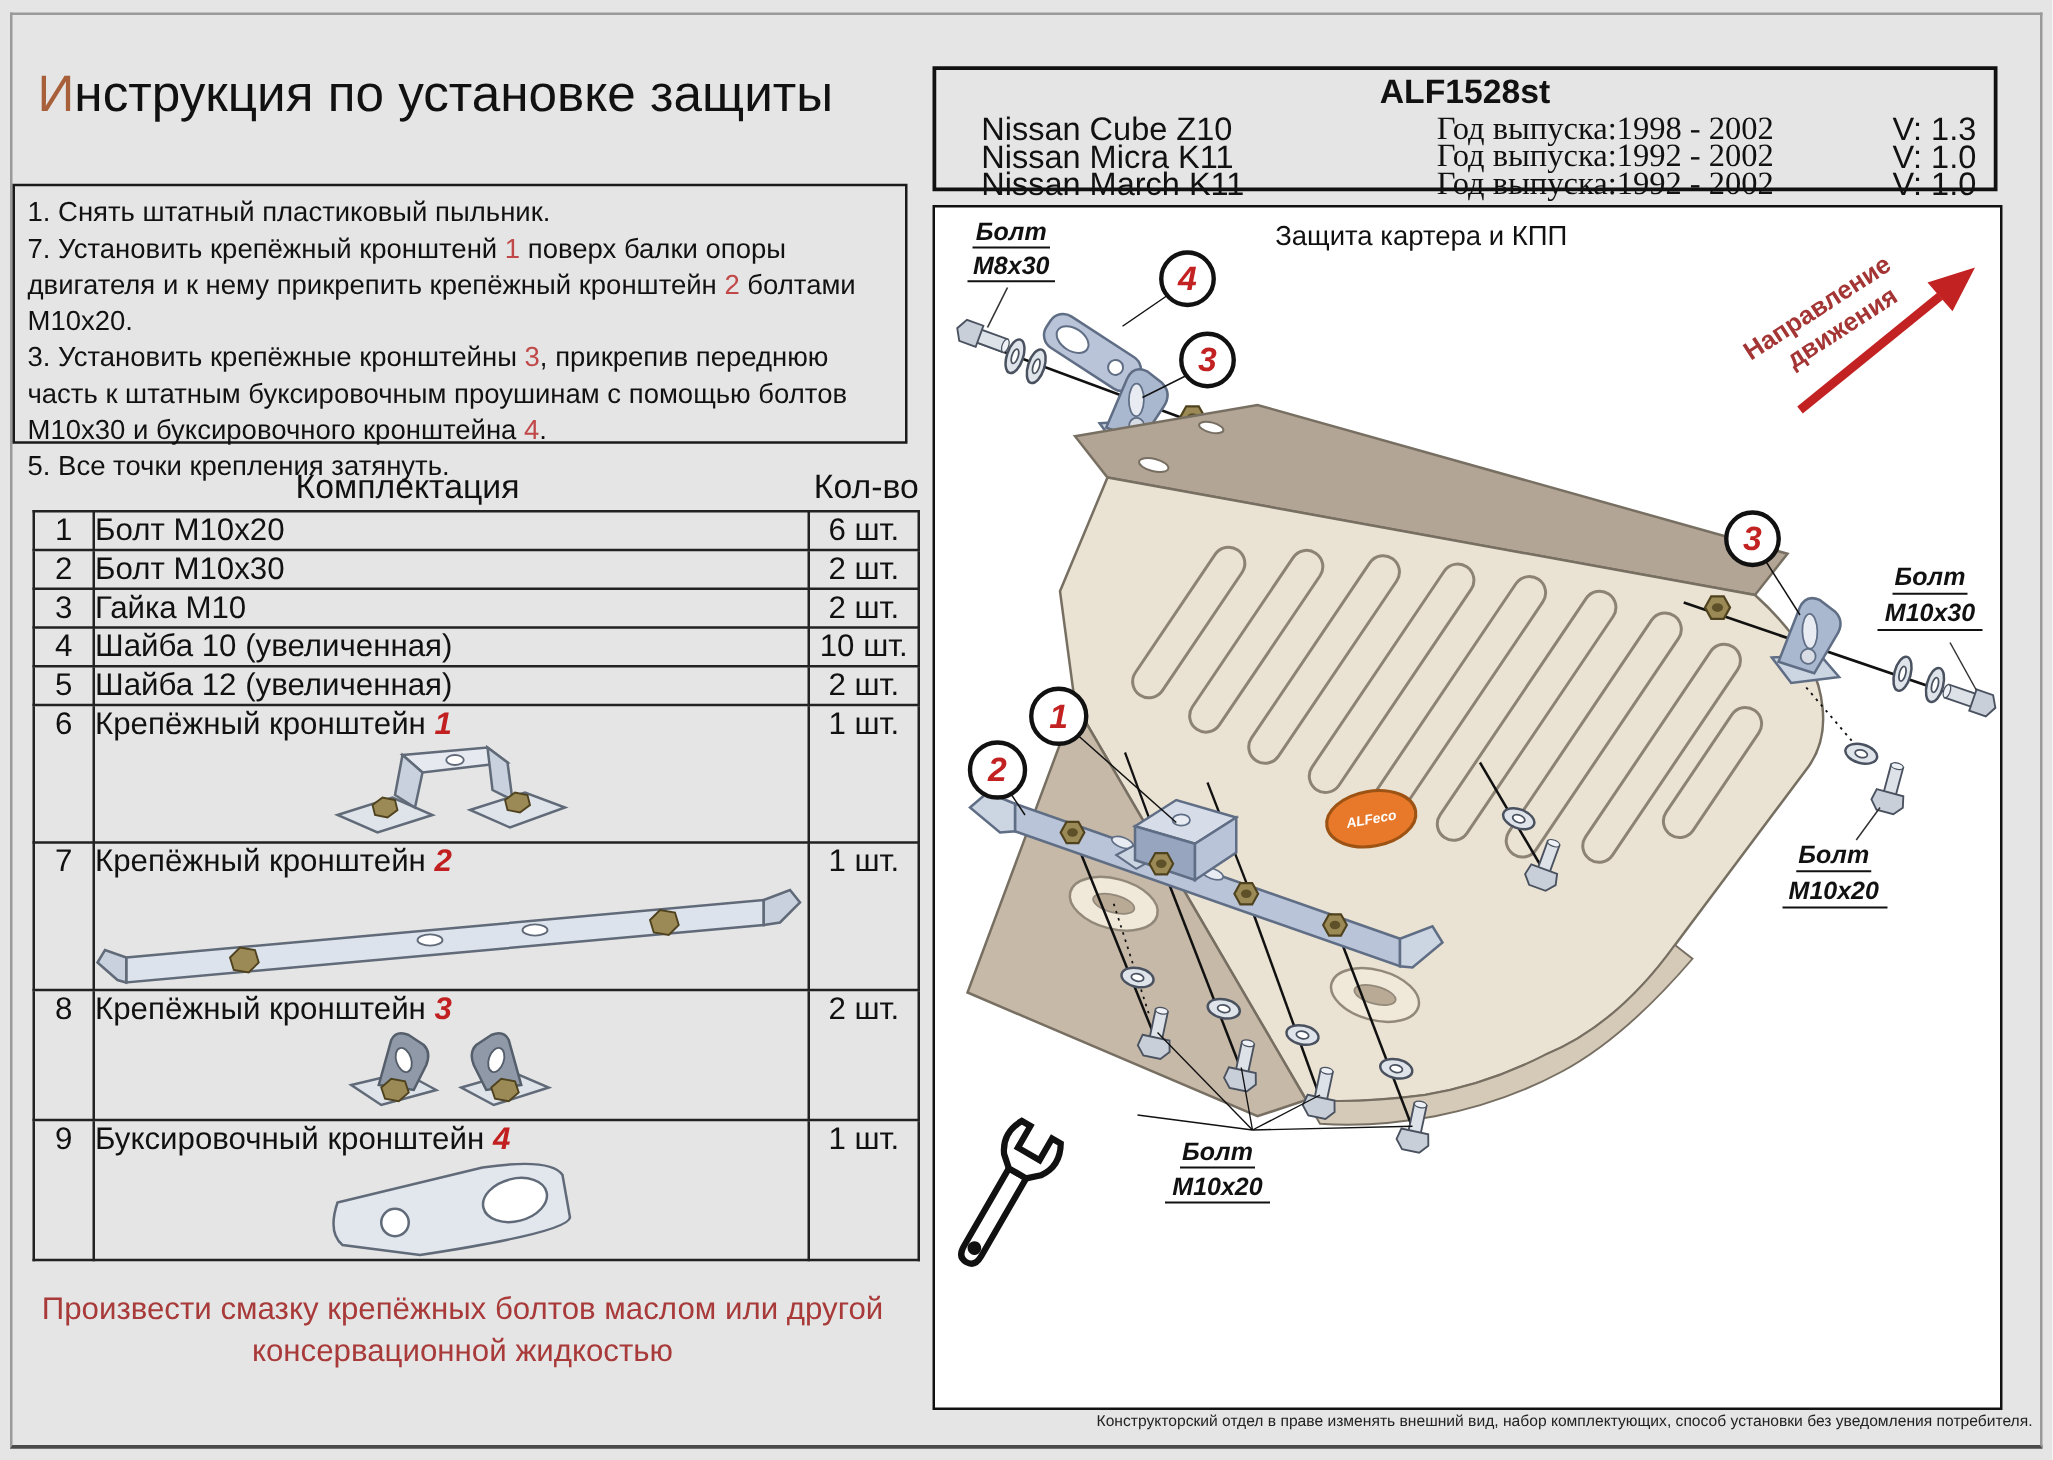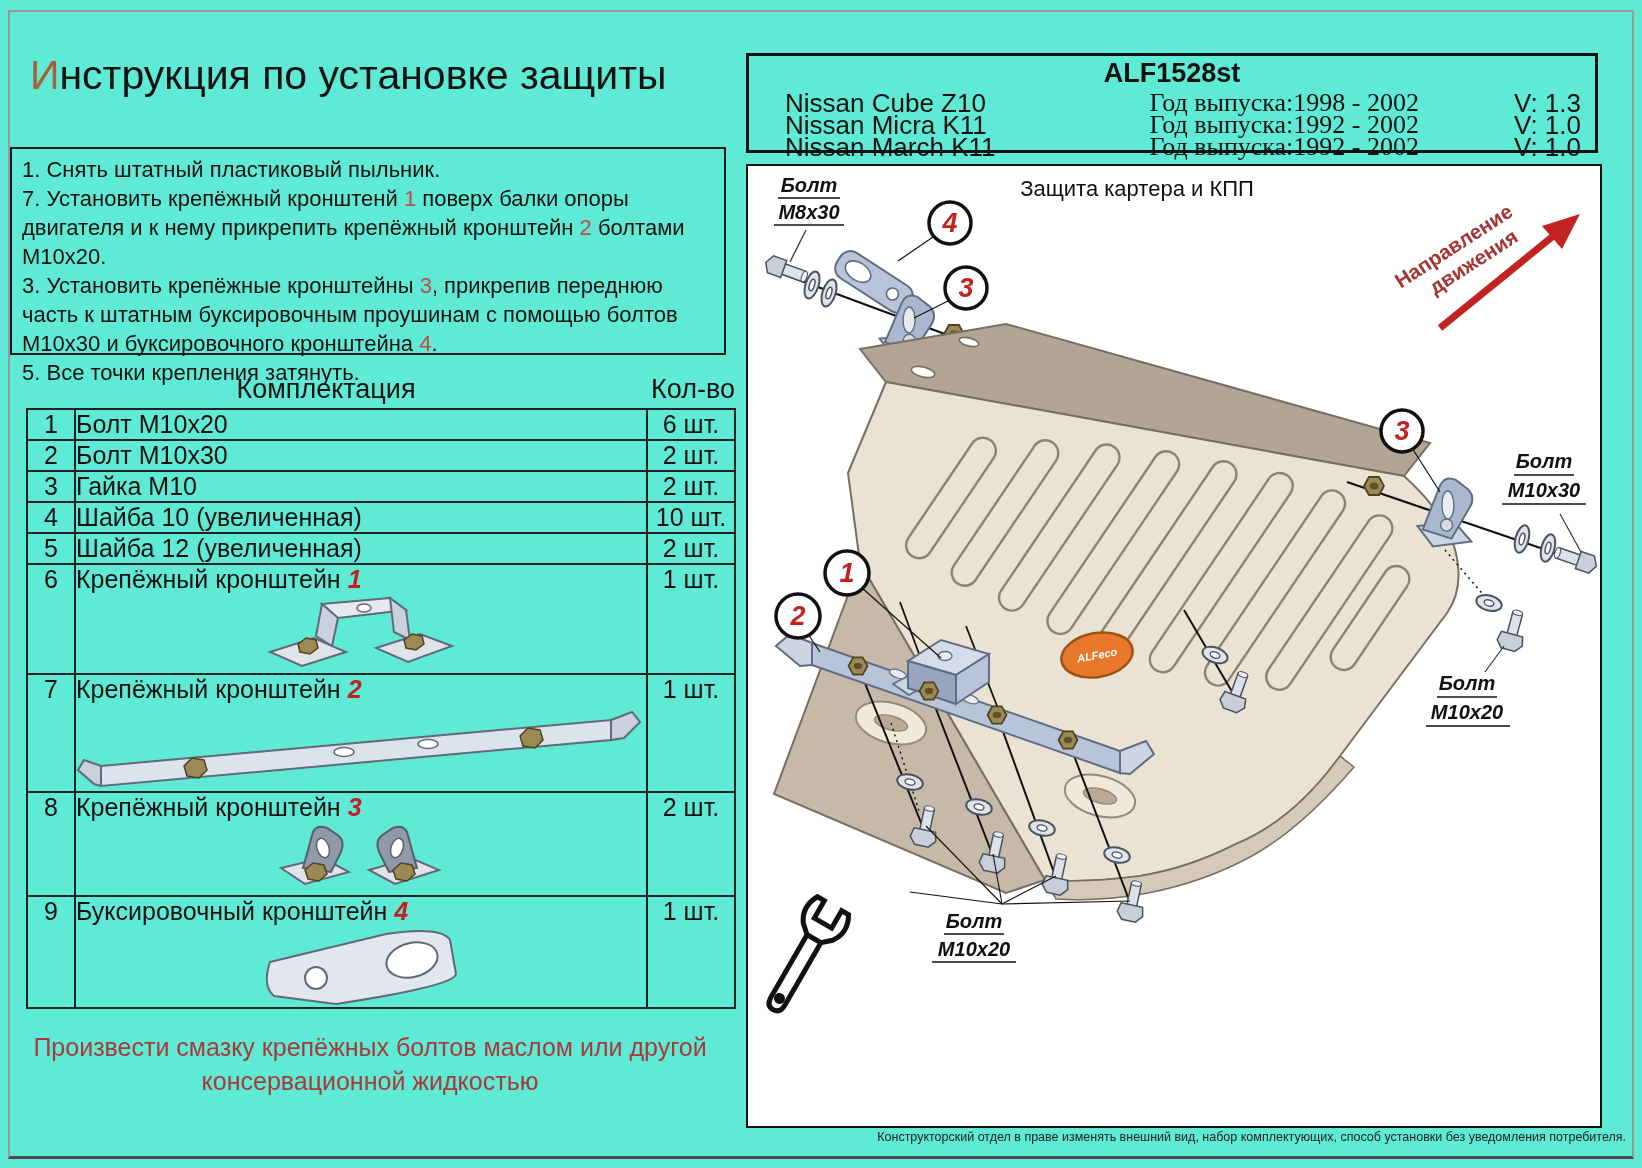--- a/index.html
+++ b/index.html
@@ -1,16 +1,16 @@
 <!DOCTYPE html>
 <html><head>
 <meta charset="utf-8">
 <style>
   html,body{margin:0;padding:0;background:#fff;}
-  .page{position:relative;width:1642px;height:1168px;background:#5eead4;
+  .page{position:relative;width:1642px;height:1168px;background:#e5e5e5;
         font-family:"Liberation Sans", sans-serif;color:#111;overflow:hidden;}
   .outer-frame{position:absolute;left:8px;top:10px;width:1622px;height:1144px;
         border:2px solid #9a9a9a;border-bottom:3px solid #4a4a4a;pointer-events:none;}
   
   .doc-title{position:absolute;left:30px;top:52px;font-size:41px;letter-spacing:0;white-space:nowrap;}
   .doc-title .init{color:#a8603b;}
   .instr-box{position:absolute;left:10px;top:147px;width:716px;height:208px;
         border:2px solid #1a1a1a;box-sizing:border-box;padding:6px 8px 0 10px;
         font-size:22px;line-height:29px;}
   .instr-box p{margin:0;}

